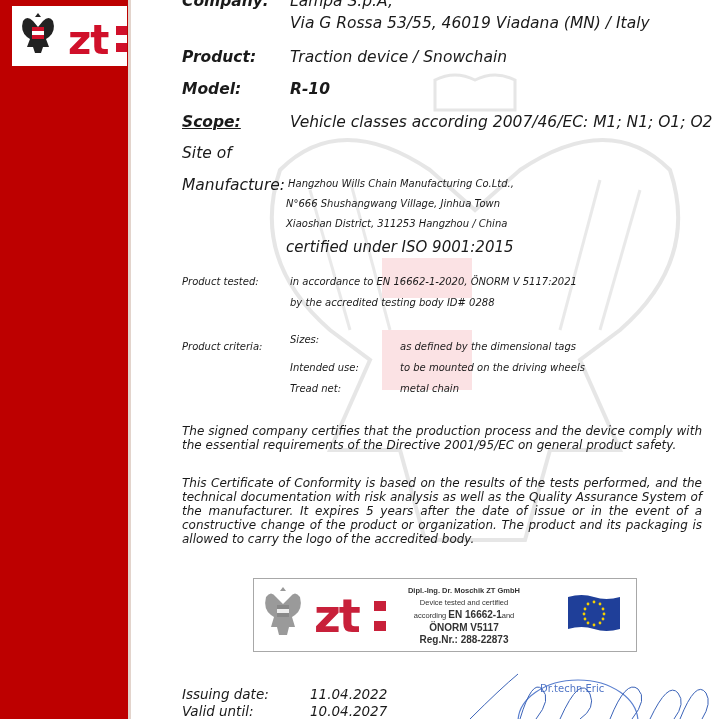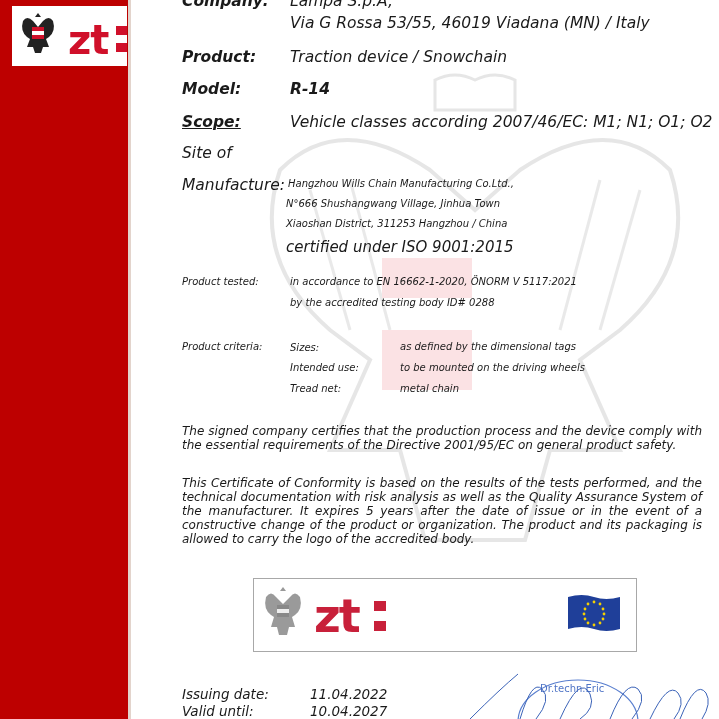--- a/index.html
+++ b/index.html
@@ -102,41 +102,41 @@
   </div>
   <div class="row big" style="top:14px; left:108px;">Via G Rossa 53/55, 46019 Viadana (MN) / Italy</div>
 
   <div class="row big" style="top:48px;">
     <span class="lbl-bold">Product:</span>
     <span class="val" style="left:108px;">Traction device / Snowchain</span>
   </div>
 
   <div class="row big" style="top:80px;">
     <span class="lbl-bold">Model:</span>
-    <span class="val lbl-bold" style="left:108px;">R-14</span>
+    <span class="val lbl-bold" style="left:108px;">R-10</span>
   </div>
 
   <div class="row big" style="top:113px;text-decoration:underline;">
     <span class="lbl-bold">Scope:</span>
     <span class="val" style="left:108px;">Vehicle classes according 2007/46/EC: M1; N1; O1; O2</span>
   </div>
 
   <div class="row big" style="top:144px;">Site of</div>
   <div class="row big" style="top:176px;">Manufacture:</div>
   <div class="row med" style="top:178px; left:106px;">Hangzhou Wills Chain Manufacturing Co.Ltd.,</div>
   <div class="row med" style="top:198px; left:104px;">N°666 Shushangwang Village, Jinhua Town</div>
   <div class="row med" style="top:218px; left:104px;">Xiaoshan District, 311253 Hangzhou / China</div>
   <div class="row small" style="top:238px; left:104px;">certified under ISO 9001:2015</div>
 
   <div class="row med" style="top:276px;">Product tested:</div>
   <div class="row med" style="top:276px; left:108px;">in accordance to EN 16662-1-2020, ÖNORM V 5117:2021</div>
   <div class="row med" style="top:297px; left:108px;">by the accredited testing body ID# 0288</div>
 
   <div class="row med" style="top:341px;">Product criteria:</div>
-  <div class="row med" style="top:342px; left:108px;">Sizes:</div>
+  <div class="row med" style="top:334px; left:108px;">Sizes:</div>
   <div class="row med" style="top:341px; left:218px;">as defined by the dimensional tags</div>
   <div class="row med" style="top:362px; left:108px;">Intended use:</div>
   <div class="row med" style="top:362px; left:218px;">to be mounted on the driving wheels</div>
   <div class="row med" style="top:383px; left:108px;">Tread net:</div>
   <div class="row med" style="top:383px; left:218px;">metal chain</div>
 
   <div class="para" style="top:424px;">The signed company certifies that the production process and the device comply with the essential requirements of the Directive 2001/95/EC on general product safety.</div>
   <div class="para" style="top:476px;">This Certificate of Conformity is based on the results of the tests performed, and the technical documentation with risk analysis as well as the Quality Assurance System of the manufacturer. It expires 5 years after the date of issue or in the event of a constructive change of the product or organization. The product and its packaging is allowed to carry the logo of the accredited body.</div>
 </div>
 
@@ -146,20 +146,27 @@
     <path d="M4 12 q5 -7 10 0 l7 7 l7 -7 q5 -7 10 0 q3 12 -5 18 l-3 2 l3 10 h-6 l-2 8 h-8 l-2 -8 h-6 l3 -10 l-3 -2 q-8 -6 -5 -18z" fill="#9a9a9a"></path>
     <rect x="15" y="20" width="12" height="4" fill="#888"></rect>
     <rect x="15" y="24" width="12" height="4" fill="#eee"></rect>
     <rect x="15" y="28" width="12" height="4" fill="#888"></rect>
   </svg>
   <div class="stamp-zt">zt</div>
   <div class="stamp-colon">
       <i></i>
       <i></i>
     </div>
+  <div class="stamp-text">
+    <div class="b">Dipl.-Ing. Dr. Moschik ZT GmbH</div>
+    <div>Device tested and certified</div>
+    <div><span>according </span><span class="lg">EN 16662-1</span><span>and</span></div>
+    <div class="lg">ÖNORM V5117</div>
+    <div class="lg">Reg.Nr.: 288-22873</div>
+  </div>
   <svg class="eu-flag" viewBox="0 0 56 40">
     <path d="M2 4 q14 -4 26 0 t26 0 v32 q-14 4 -26 0 t-26 0z" fill="#1f3f99"></path>
     <g fill="#f5d000">
       <circle cx="28" cy="9" r="1.4"></circle>
         <circle cx="34" cy="11" r="1.4"></circle>
         <circle cx="37" cy="16" r="1.4"></circle>
       <circle cx="38" cy="21" r="1.4"></circle>
         <circle cx="37" cy="26" r="1.4"></circle>
         <circle cx="34" cy="30" r="1.4"></circle>
       <circle cx="28" cy="32" r="1.4"></circle>

